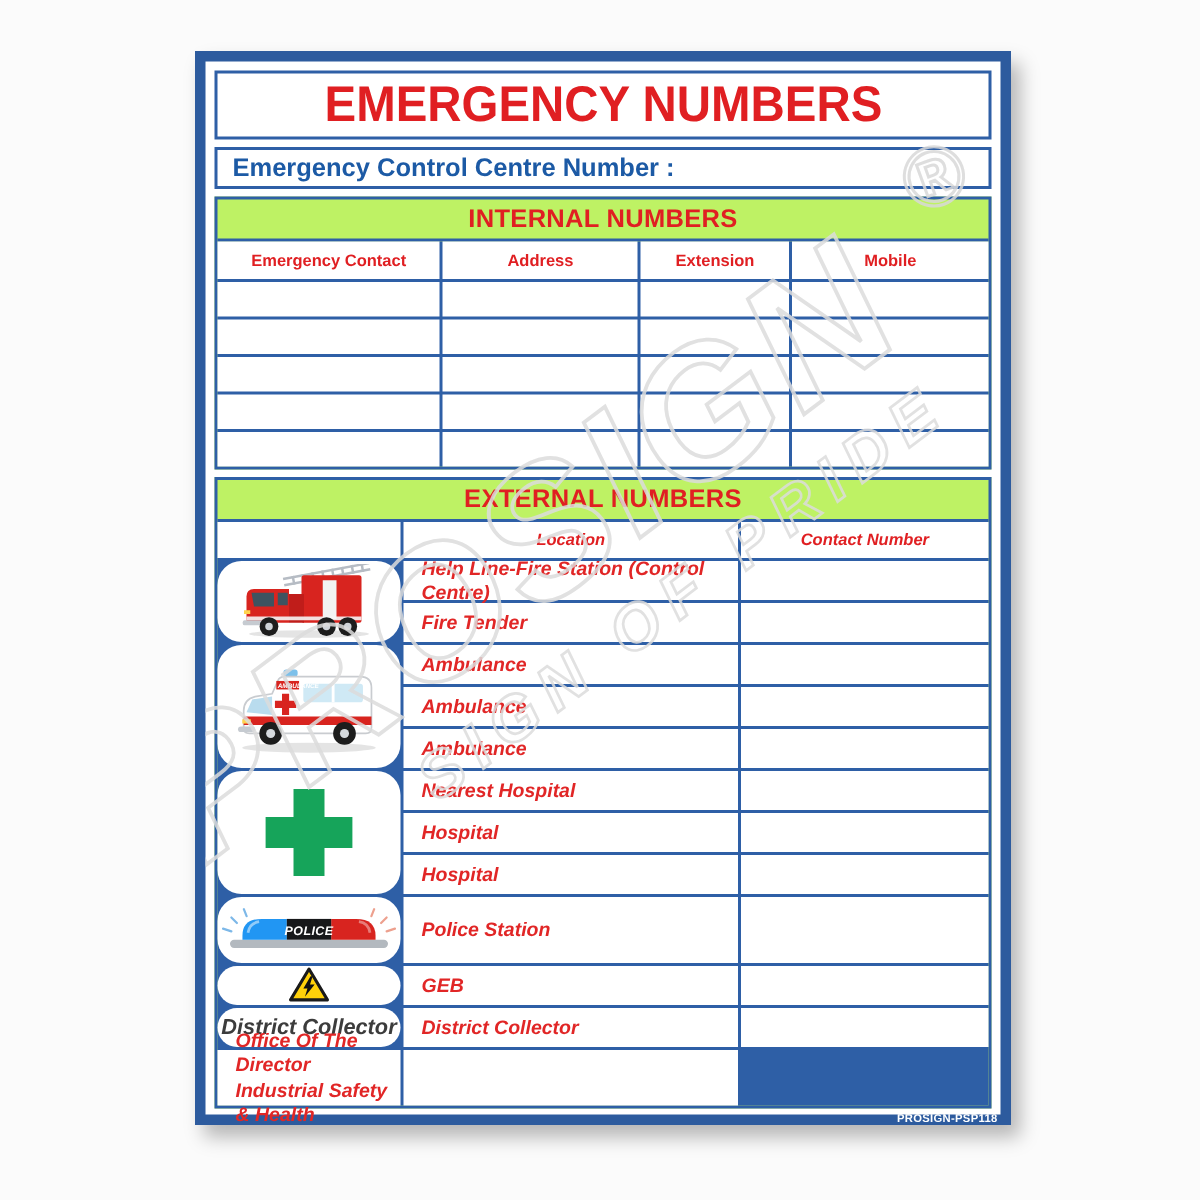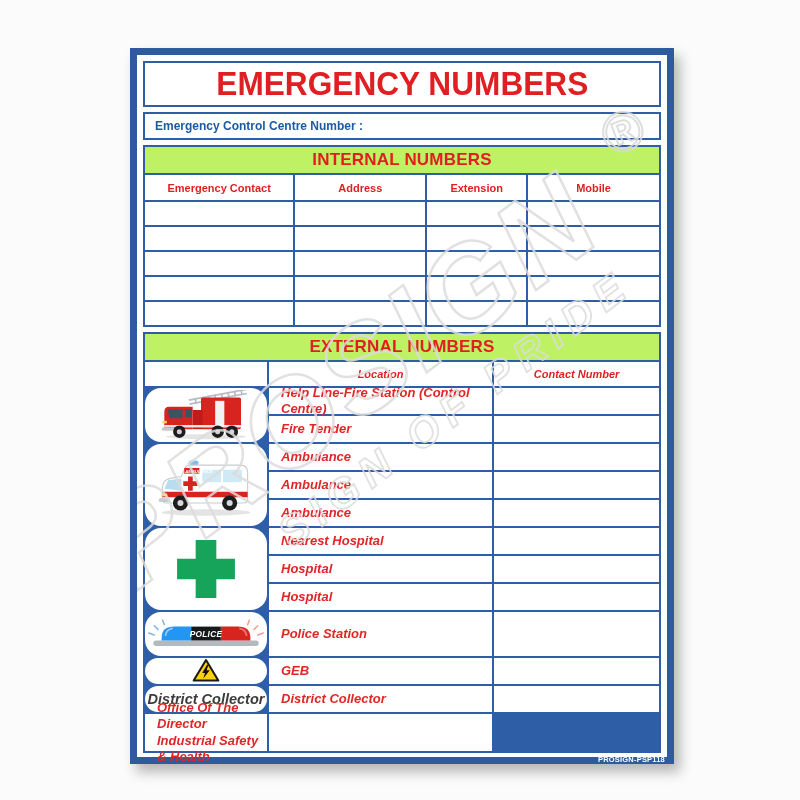--- a/index.html
+++ b/index.html
@@ -2,38 +2,38 @@
 <html><head>
 <meta charset="utf-8">
 <style>
   html,body{margin:0;padding:0;}
   body{
     width:800px;height:800px;overflow:hidden;background:#fbfbfb;
     font-family:"Liberation Sans", sans-serif;
     -webkit-font-smoothing:antialiased;
   }
   .sign-wrap{
-    position:absolute;left:130px;top:48px;width:544px;height:716px;
+    position:absolute;left:130px;top:34px;width:544px;height:716px;
     box-shadow:6px 8px 12px rgba(0,0,0,0.28);
   }
   .sign{
     position:relative;width:100%;height:100%;box-sizing:border-box;
     border:7px solid #2d5b9e;background:#ffffff;padding:6px;
   }
   .box{border:2px solid #2e5fa6;background:#fff;}
   .title-box{
     height:42px;margin-bottom:5px;display:flex;align-items:center;justify-content:center;
   }
   .title-box span{
     color:#e01f22;font-weight:bold;font-size:31px;letter-spacing:0px;transform:scale(1.02,1.08);
   }
   .ecc-box{
     height:28px;margin-bottom:5px;display:flex;align-items:center;padding-left:10px;box-sizing:border-box;
   }
-  .ecc-box span{color:#1c5aa5;font-weight:bold;font-size:12px;}
+  .ecc-box span{color:#1c5aa5;font-weight:bold;font-size:17px;}
   .section{border:2px solid #2e5fa6;margin-bottom:5px;background:#bef264;}
   .sec-bar{
     height:26px;border-bottom:2px solid #2e5fa6;display:flex;align-items:center;justify-content:center;
   }
   .sec-bar span{color:#e01f22;font-weight:bold;font-size:17px;letter-spacing:0.2px;}
   .tbl{display:grid;background:#2e5fa6;gap:2px;}
   .tbl > div{background:#fff;}
   .int-tbl{grid-template-columns:153fr 134fr 102fr 135fr;grid-template-rows:25px repeat(5,23px);}
   .ext-tbl{
     grid-template-columns:124fr 230fr 170fr;

